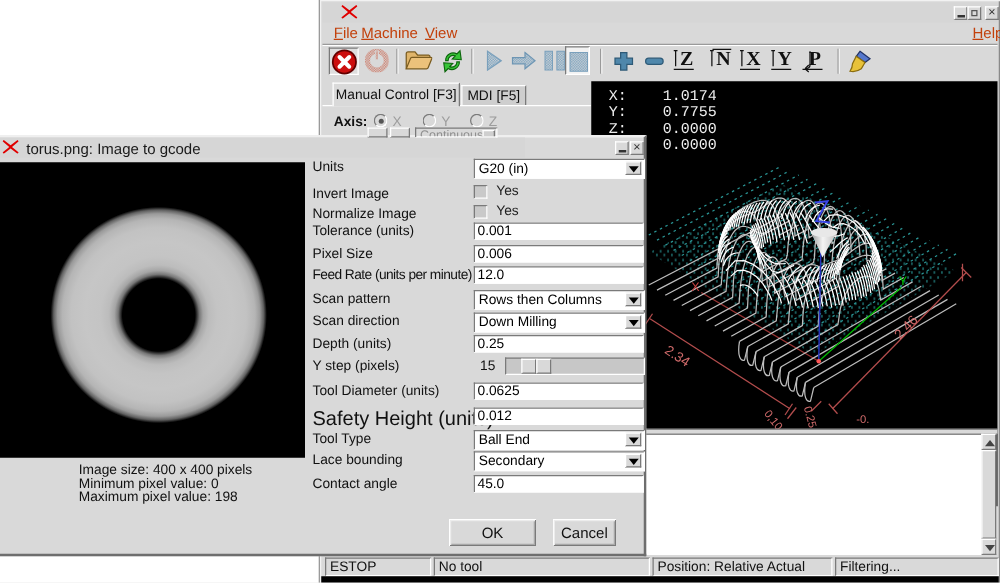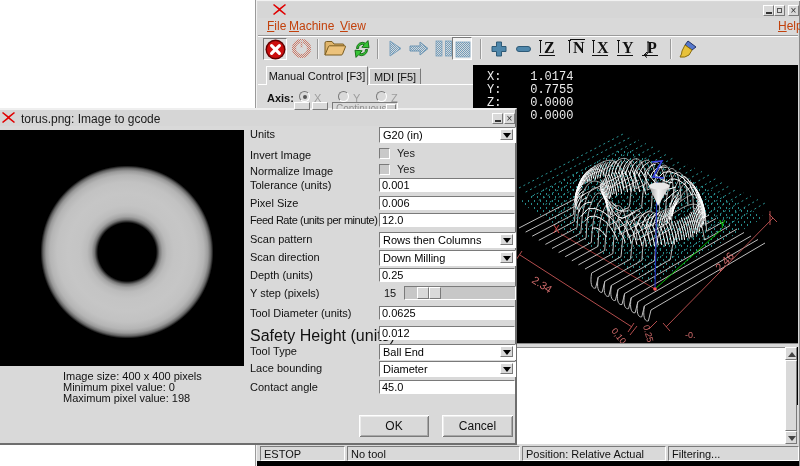--- a/index.html
+++ b/index.html
@@ -510,25 +510,25 @@
     </div>
   <div class="abs" style="left:250px; top:235px; font-size:11px; color:#111;">Tool Type</div>
   <div class="abs sunken" style="left:379px; top:234px; width:137px; height:16px; background:#fff;">
       <span style="position:absolute; left:3px; top:1px; font-size:11px; color:#000;">Ball End</span>
       <div class="abs raised" style="right:2px; top:1px; width:13px; height:11px; background:#d9d9d9;">
         <div class="abs" style="left:2px; top:3px; width:0; height:0; border-left:4px solid transparent; border-right:4px solid transparent; border-top:5px solid #000;"></div>
       </div>
     </div>
   <div class="abs" style="left:250px; top:252px; font-size:11px; color:#111;">Lace bounding</div>
   <div class="abs sunken" style="left:379px; top:251px; width:137px; height:16px; background:#fff;">
-      <span style="position:absolute; left:3px; top:1px; font-size:11px; color:#000;">Diameter</span>
+      <span style="position:absolute; left:3px; top:1px; font-size:11px; color:#000;">Secondary</span>
       <div class="abs raised" style="right:2px; top:1px; width:13px; height:11px; background:#d9d9d9;">
         <div class="abs" style="left:2px; top:3px; width:0; height:0; border-left:4px solid transparent; border-right:4px solid transparent; border-top:5px solid #000;"></div>
       </div>
     </div>
   <div class="abs" style="left:250px; top:270.5px; font-size:11px; color:#111;">Contact angle</div>
   <div class="abs sunken" style="left:379px; top:269.5px; width:136px; height:14px; background:#fff;">
       <span style="position:absolute; left:2px; top:0px; font-size:11px; color:#000;">45.0</span>
     </div>
 
   <div class="abs raised2" style="left:359px; top:305px; width:70px; height:22px; background:#d9d9d9; font-size:12px; text-align:center; line-height:22px; color:#111;">OK</div>
-  <div class="abs raised2" style="left:442px; top:305px; width:71px; height:22px; background:#d9d9d9; font-size:12px; text-align:center; line-height:22px; color:#111;">Cancel</div>
+  <div class="abs raised2" style="left:442px; top:305px; width:51px; height:22px; background:#d9d9d9; font-size:12px; text-align:center; line-height:22px; color:#111;">Cancel</div>
 </div>
 
 </body></html>

